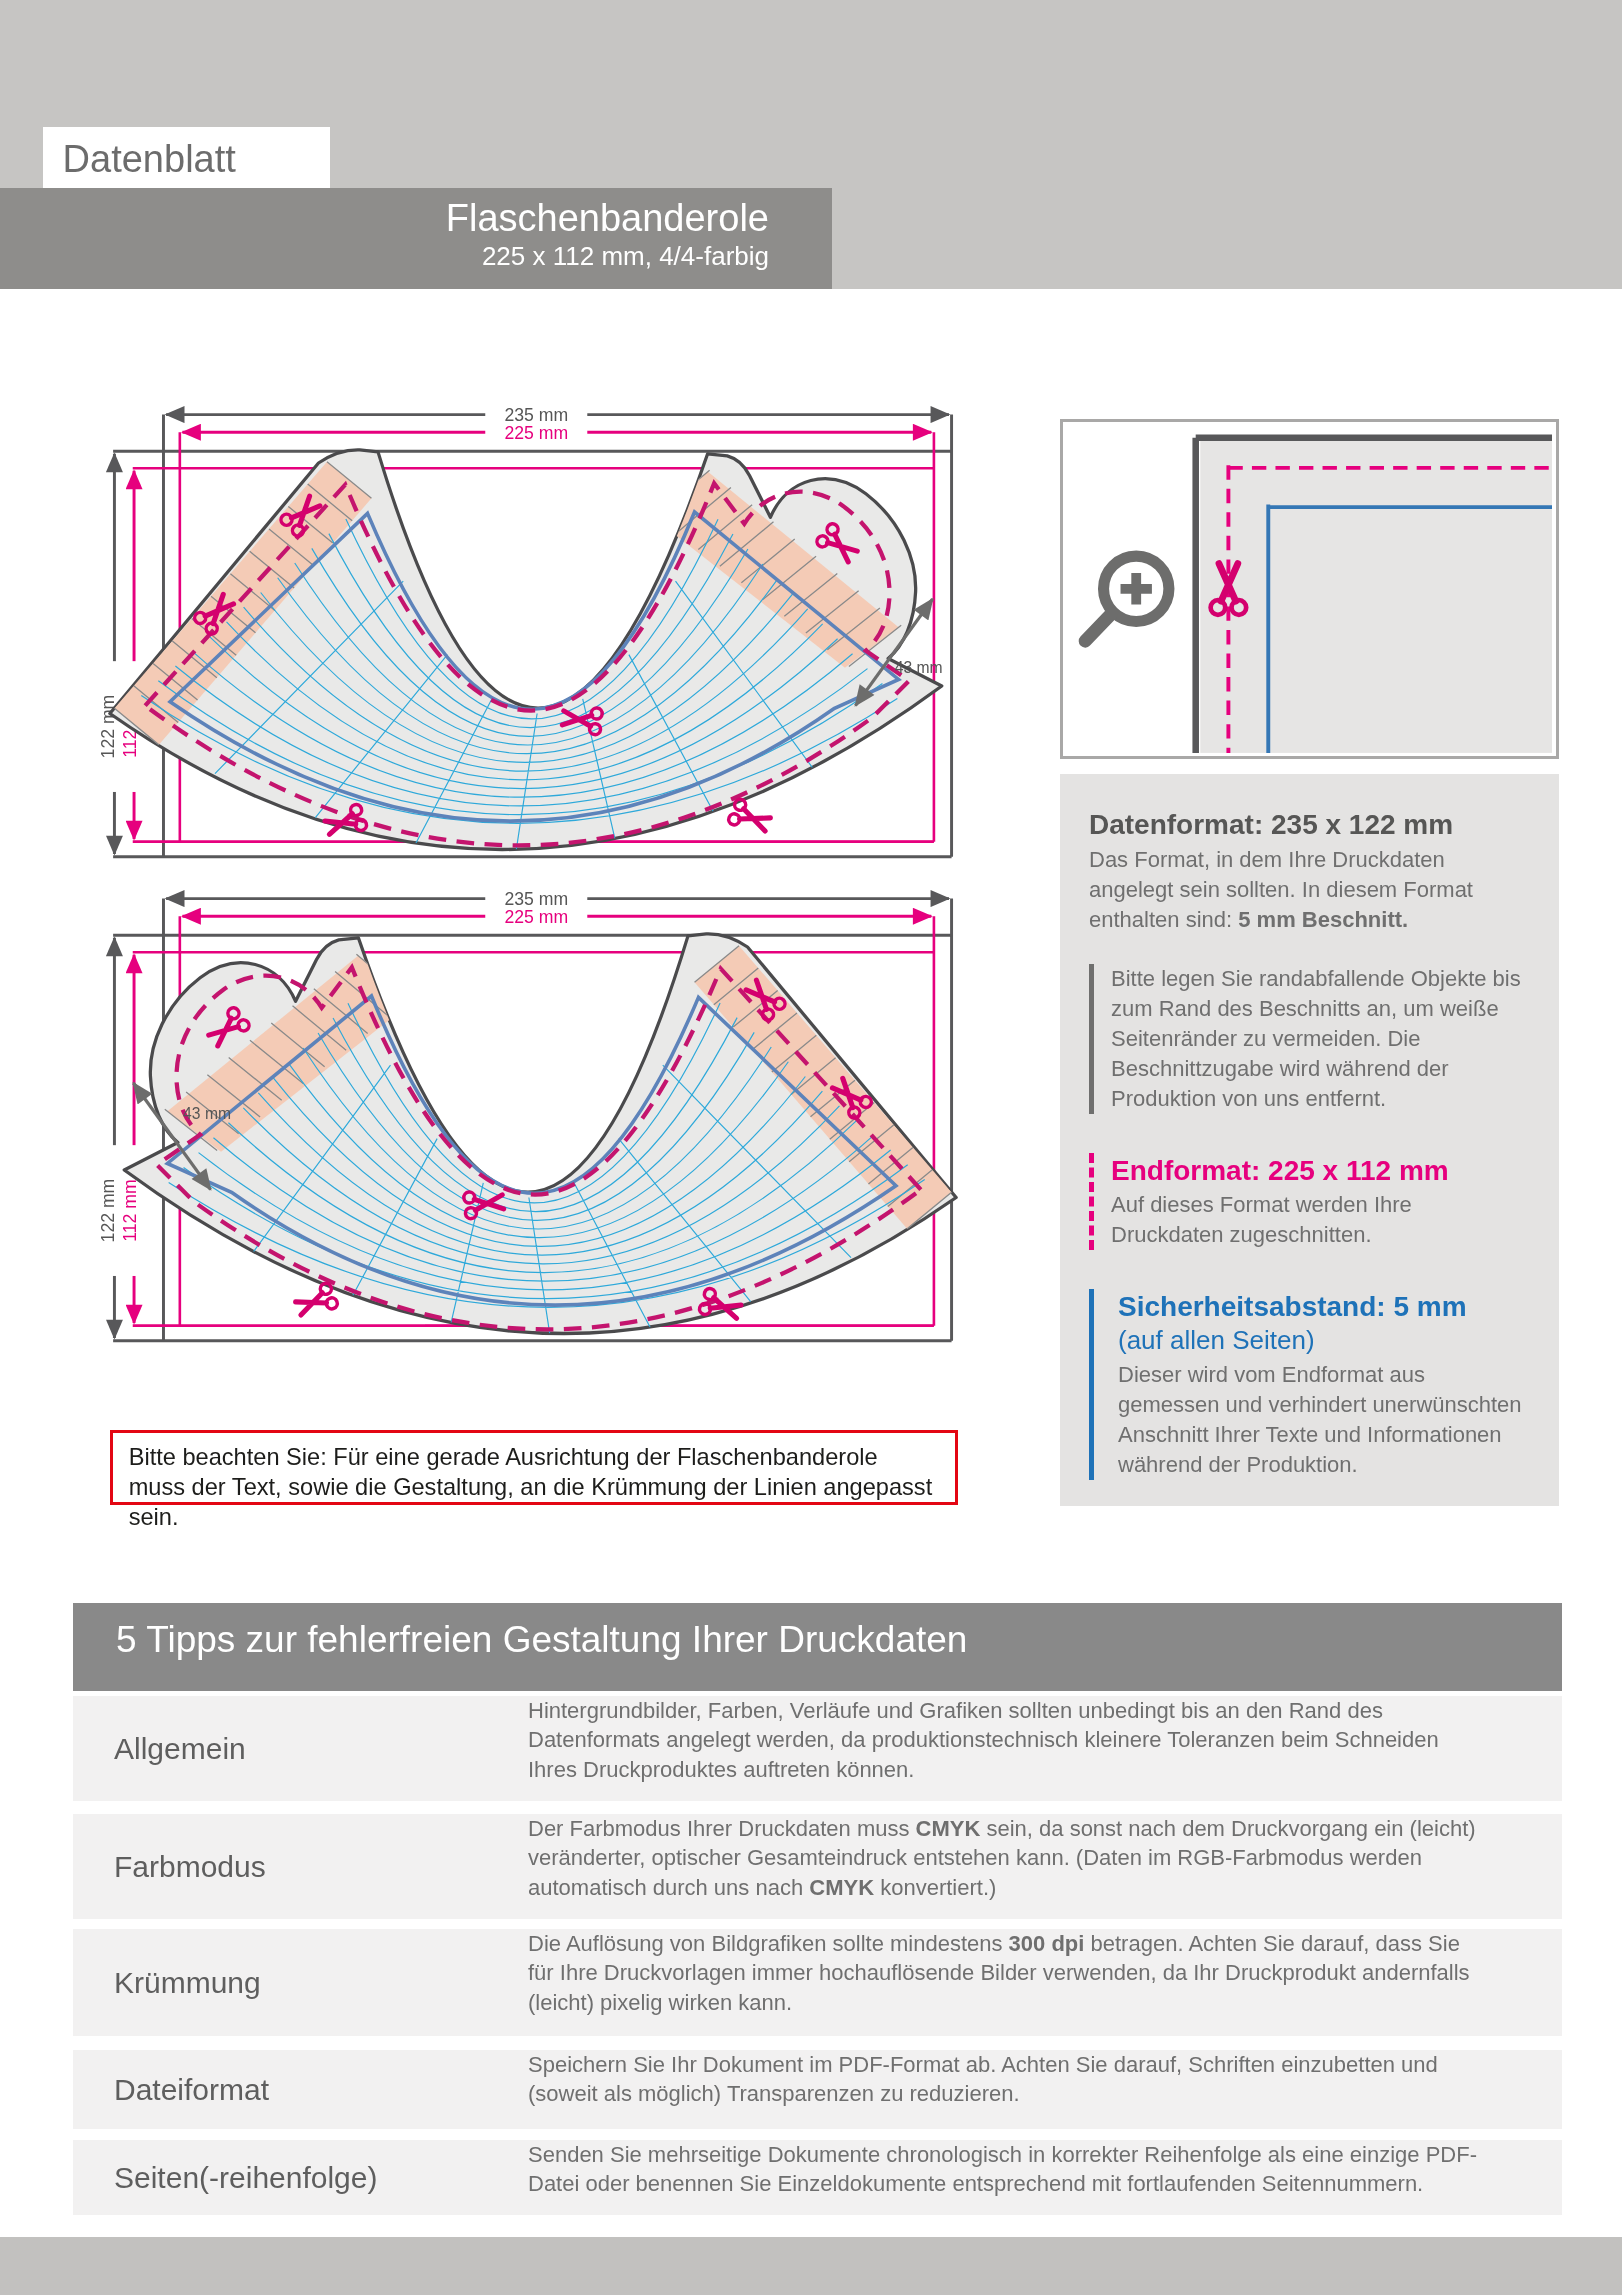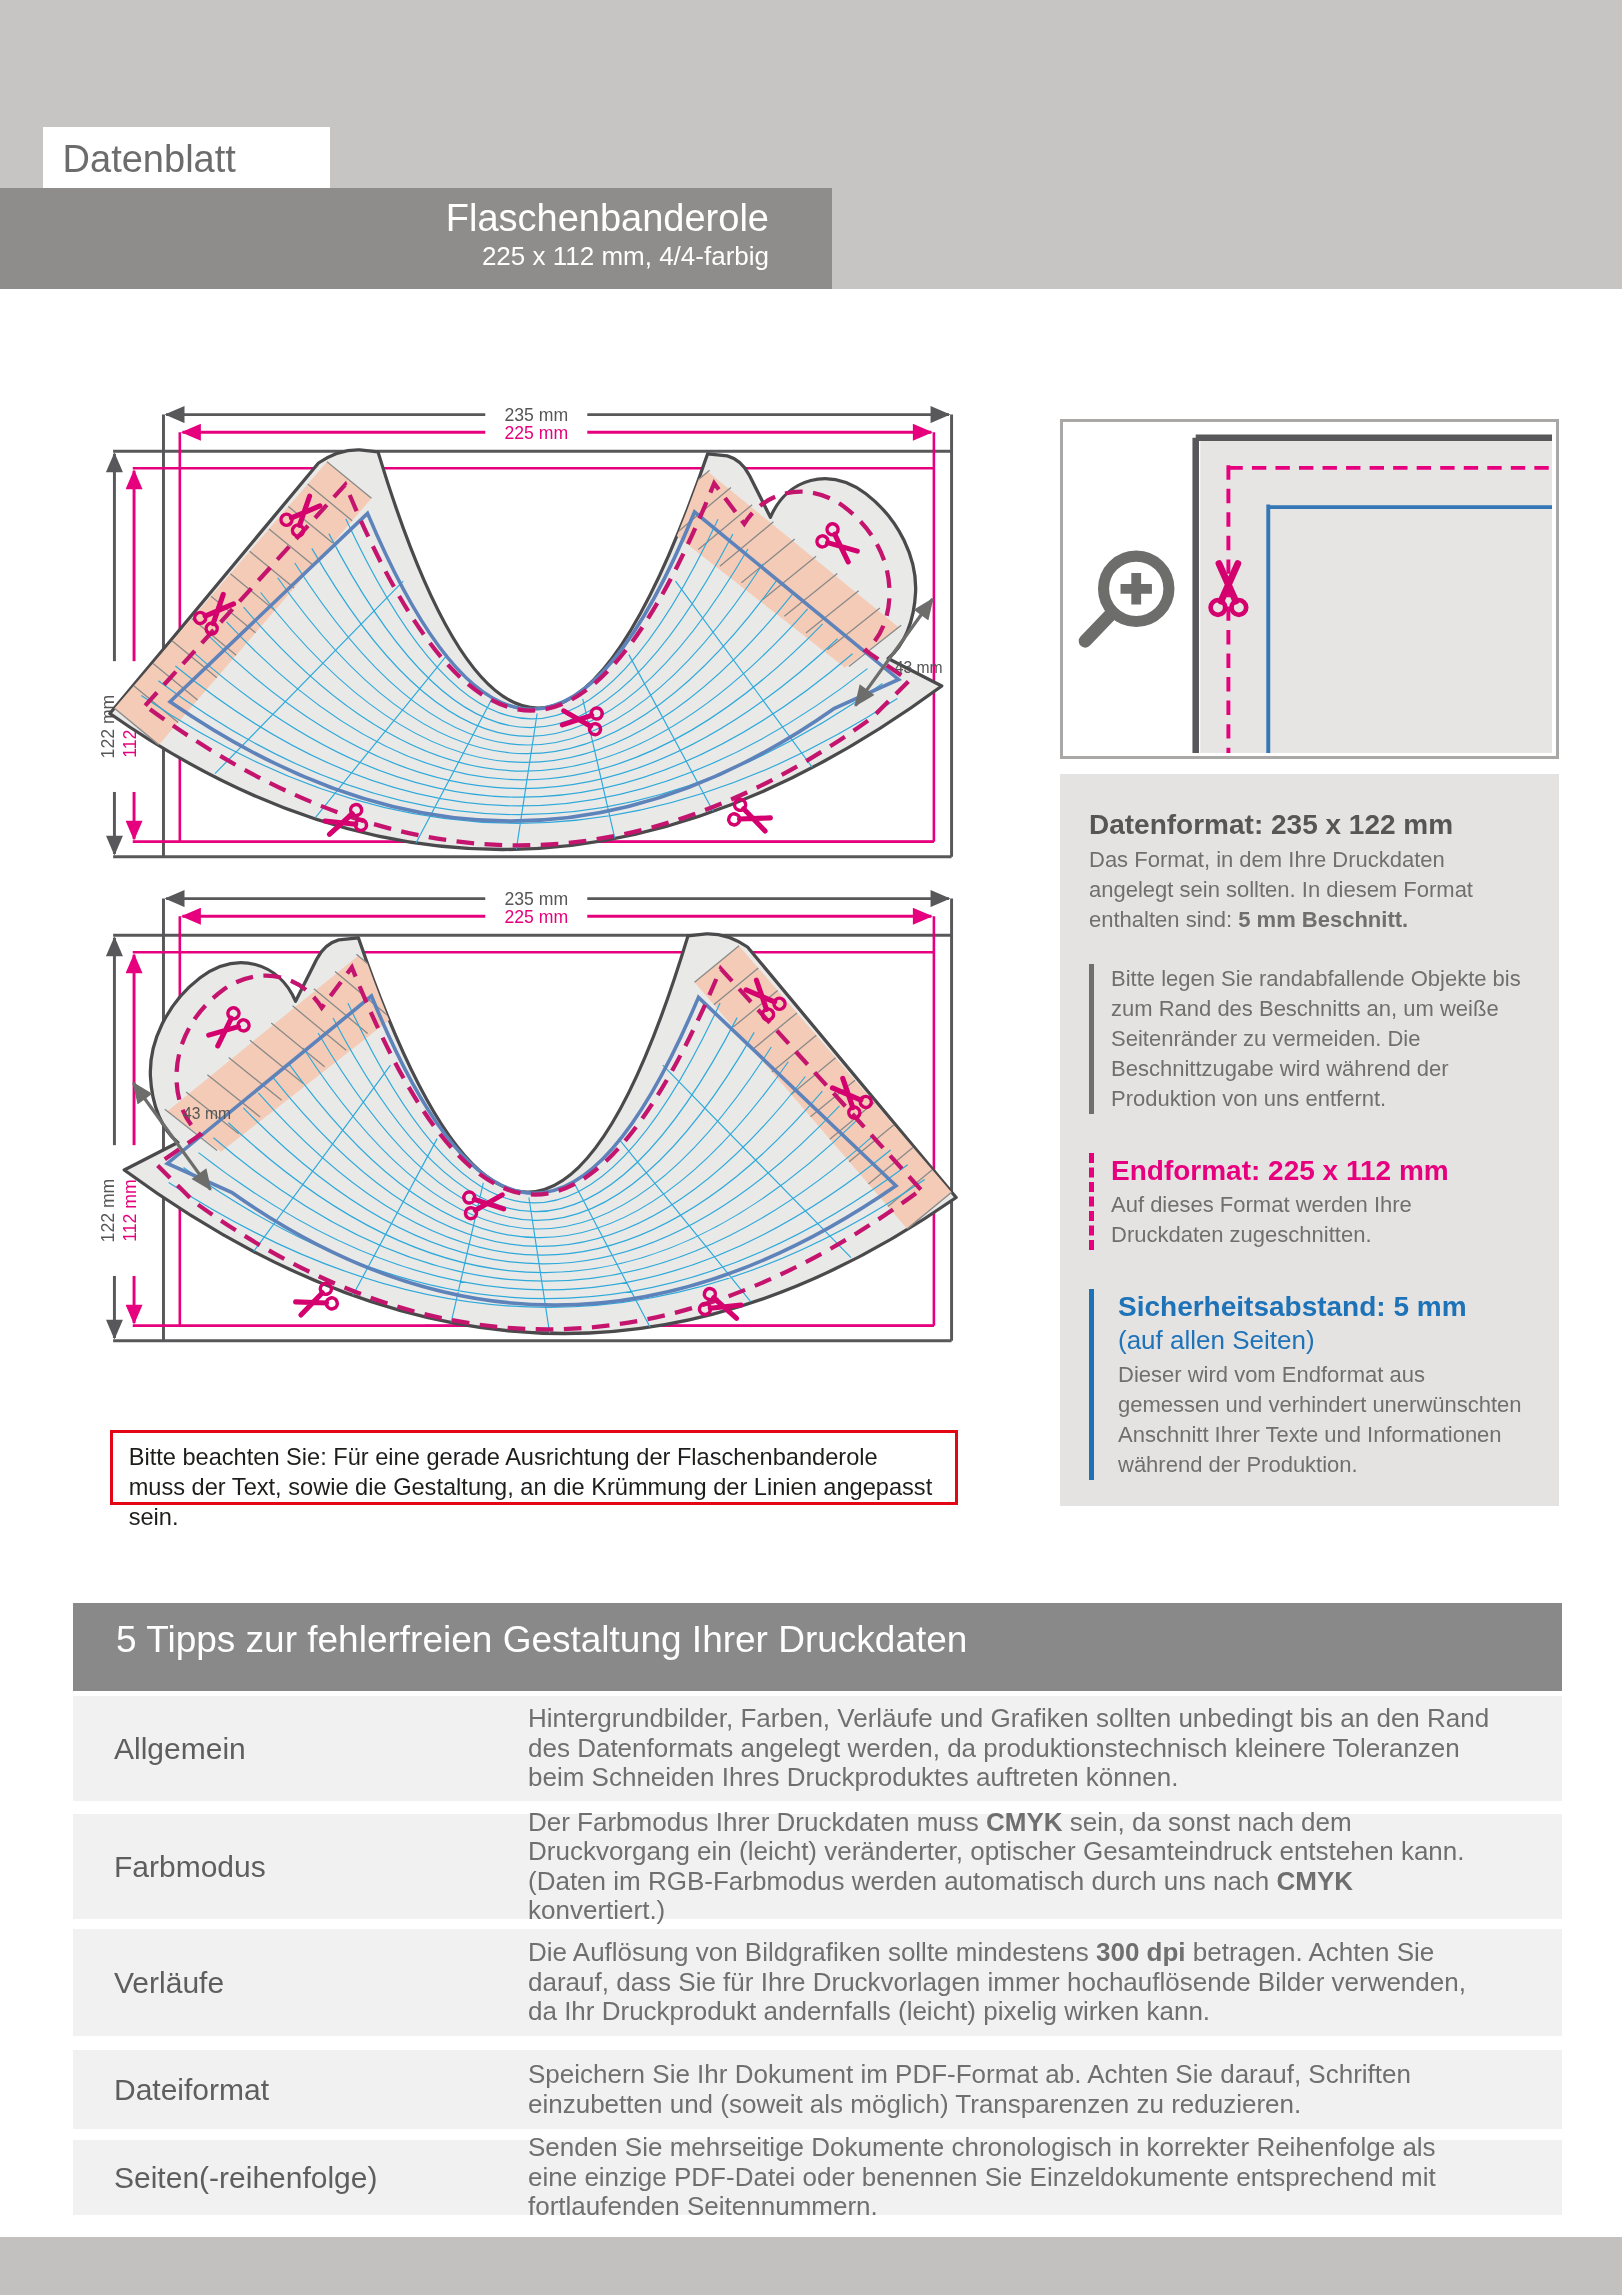--- a/index.html
+++ b/index.html
@@ -48,22 +48,22 @@
   .tips-bar{left:73px;top:1603px;width:1489px;height:88px;background:var(--tipsbar);
     color:#fff;font-size:37px;line-height:73px;padding-left:43px;}
   .tips-rows .tip-row{position:absolute;left:73px;width:1489px;background:var(--rowbg);}
   .tip-row:nth-child(1){top:1696px;height:105px;}
   .tip-row:nth-child(2){top:1814px;height:105px;}
   .tip-row:nth-child(3){top:1929px;height:107px;}
   .tip-row:nth-child(4){top:2050px;height:79px;}
   .tip-row:nth-child(5){top:2140px;height:75px;text-decoration:underline;}
   .tip-label{position:absolute;left:41px;top:0;height:100%;display:flex;align-items:center;
     font-size:30px;color:#5e5e5e;}
-  .tip-text{position:absolute;left:455px;right:71px;top:0;height:100%;display:flex;align-items:center;
-    font-size:26px;line-height:29.4px;color:var(--textgray);}
+  .tip-text{position:absolute;left:455px;right:71px;top:0;height:100%;display:flex;align-items:flex-start;
+    font-size:22px;line-height:29.4px;color:var(--textgray);}
   b{font-weight:bold;}
 
   .footer-band{left:0;top:2237px;width:1623px;height:58px;background:var(--footer);}
 
   svg{display:block;}
 </style>
 </head>
 <body>
 
 <svg width="0" height="0" style="position:absolute" aria-hidden="true">
@@ -217,21 +217,21 @@
         <span>Hintergrundbilder, Farben, Verläufe und Grafiken sollten unbedingt bis an den Rand des Datenformats angelegt werden, da produktionstechnisch kleinere Toleranzen beim Schneiden Ihres Druckproduktes auftreten können.</span>
       </div>
     </div>
     <div class="tip-row">
       <div class="tip-label">Farbmodus</div>
       <div class="tip-text">
         <span>Der Farbmodus Ihrer Druckdaten muss <b>CMYK</b> sein, da sonst nach dem Druckvorgang ein (leicht) veränderter, optischer Gesamteindruck entstehen kann. (Daten im RGB-Farbmodus werden automatisch durch uns nach <b>CMYK</b> konvertiert.)</span>
       </div>
     </div>
     <div class="tip-row">
-      <div class="tip-label">Verläufe</div>
+      <div class="tip-label">Krümmung</div>
       <div class="tip-text">
         <span>Die Auflösung von Bildgrafiken sollte mindestens <b>300 dpi</b> betragen. Achten Sie darauf, dass Sie für Ihre Druckvorlagen immer hochauflösende Bilder verwenden, da Ihr Druckprodukt andernfalls (leicht) pixelig wirken kann.</span>
       </div>
     </div>
     <div class="tip-row">
       <div class="tip-label">Dateiformat</div>
       <div class="tip-text">
         <span>Speichern Sie Ihr Dokument im PDF-Format ab. Achten Sie darauf, Schriften einzubetten und (soweit als möglich) Transparenzen zu reduzieren.</span>
       </div>
     </div>

